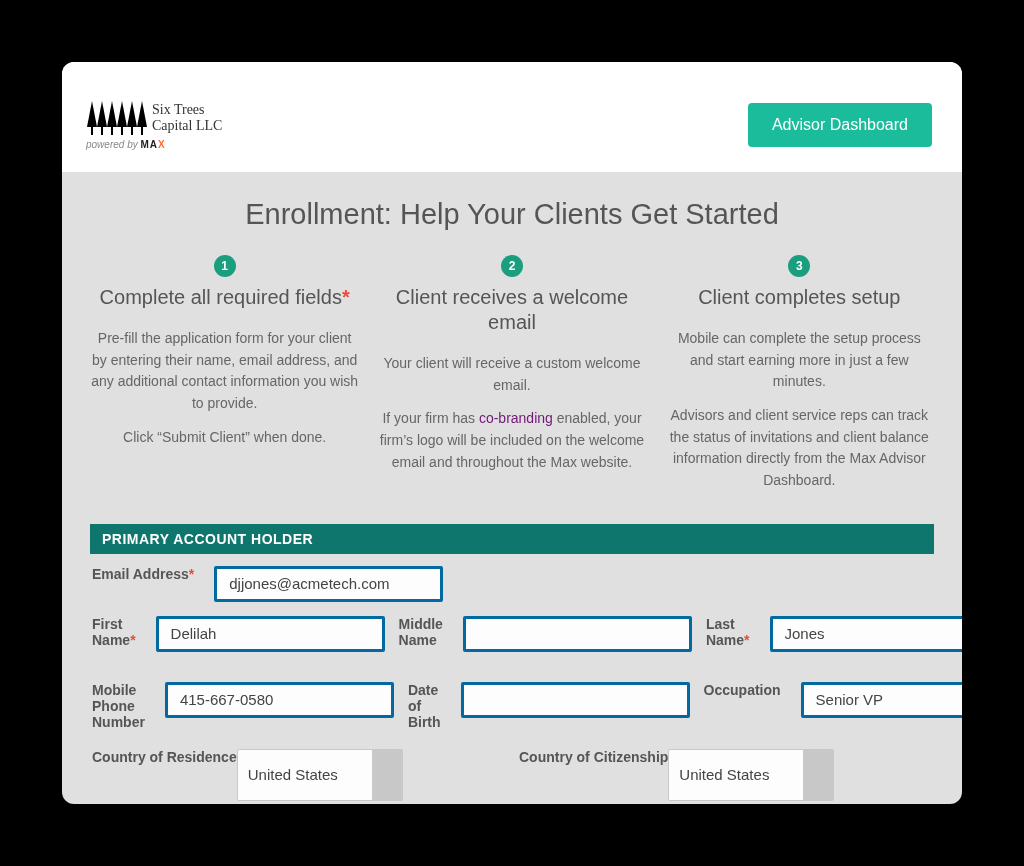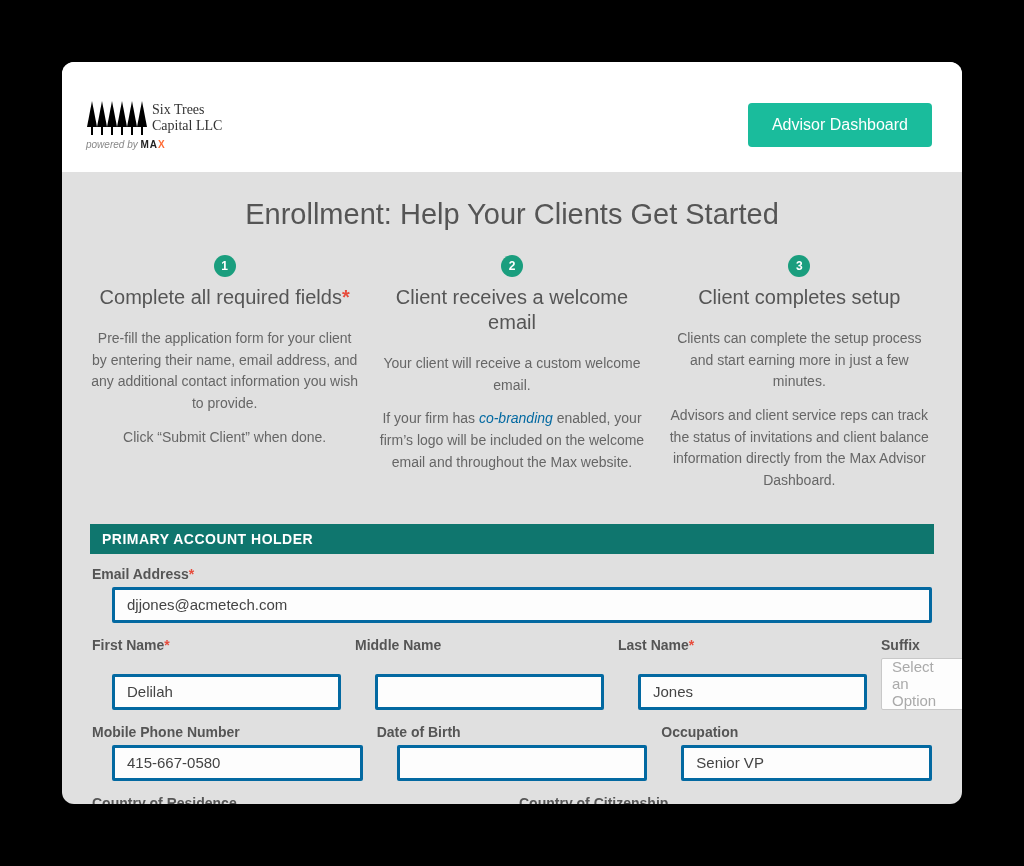--- a/index.html
+++ b/index.html
@@ -87,40 +87,40 @@
       margin-bottom: 18px;
       line-height: 1.25;
     }
     .step-body {
       font-size: 14px;
       color: #666;
       line-height: 1.55;
     }
     .step-body p { margin-bottom: 12px; }
     .req { color: #e74c3c; font-weight: 600; }
-    .link-inline { color: #0369a1; font-style: italic; }
+    .link-inline { color: #701a75; }
     .section-bar {
       background: #0f766e;
       color: #fff;
       font-size: 14px;
       font-weight: 600;
       letter-spacing: 0.5px;
       padding: 7px 12px;
       margin-bottom: 12px;
     }
     .form { padding: 0 2px; }
     .field-label {
       font-size: 14px;
       font-weight: 600;
       color: #555;
       margin-bottom: 5px;
       display: block;
     }
     .row { display: flex; gap: 14px; margin-bottom: 14px; }
-    .col { flex: 1; display: flex; flex-direction: column; justify-content: space-between; }
+    .col { flex: 1; display: flex; flex-direction: row; }
     .text-input {
       height: 36px;
       border: 3px solid #0369a1;
       background: #fdfdfd;
       padding: 0 12px;
       font-size: 15px;
       color: #444;
       border-radius: 2px;
       margin-left: 20px;
     }
@@ -227,21 +227,21 @@
           <p>
             <span>If your firm has </span><span class="link-inline">co-branding</span><span> enabled, your firm’s logo will be included on the welcome email and throughout the Max website.</span>
           </p>
         </div>
       </div>
 
       <div class="step">
         <div class="step-badge">3</div>
         <div class="step-title">Client completes setup</div>
         <div class="step-body">
-          <p>Clients can complete the setup process and start earning more in just a few minutes.</p>
+          <p>Mobile can complete the setup process and start earning more in just a few minutes.</p>
           <p>Advisors and client service reps can track the status of invitations and client balance information directly from the Max Advisor Dashboard.</p>
         </div>
       </div>
     </div>
 
     <div class="section-bar">PRIMARY ACCOUNT HOLDER</div>
 
     <div class="form">
 
       <div class="row">

